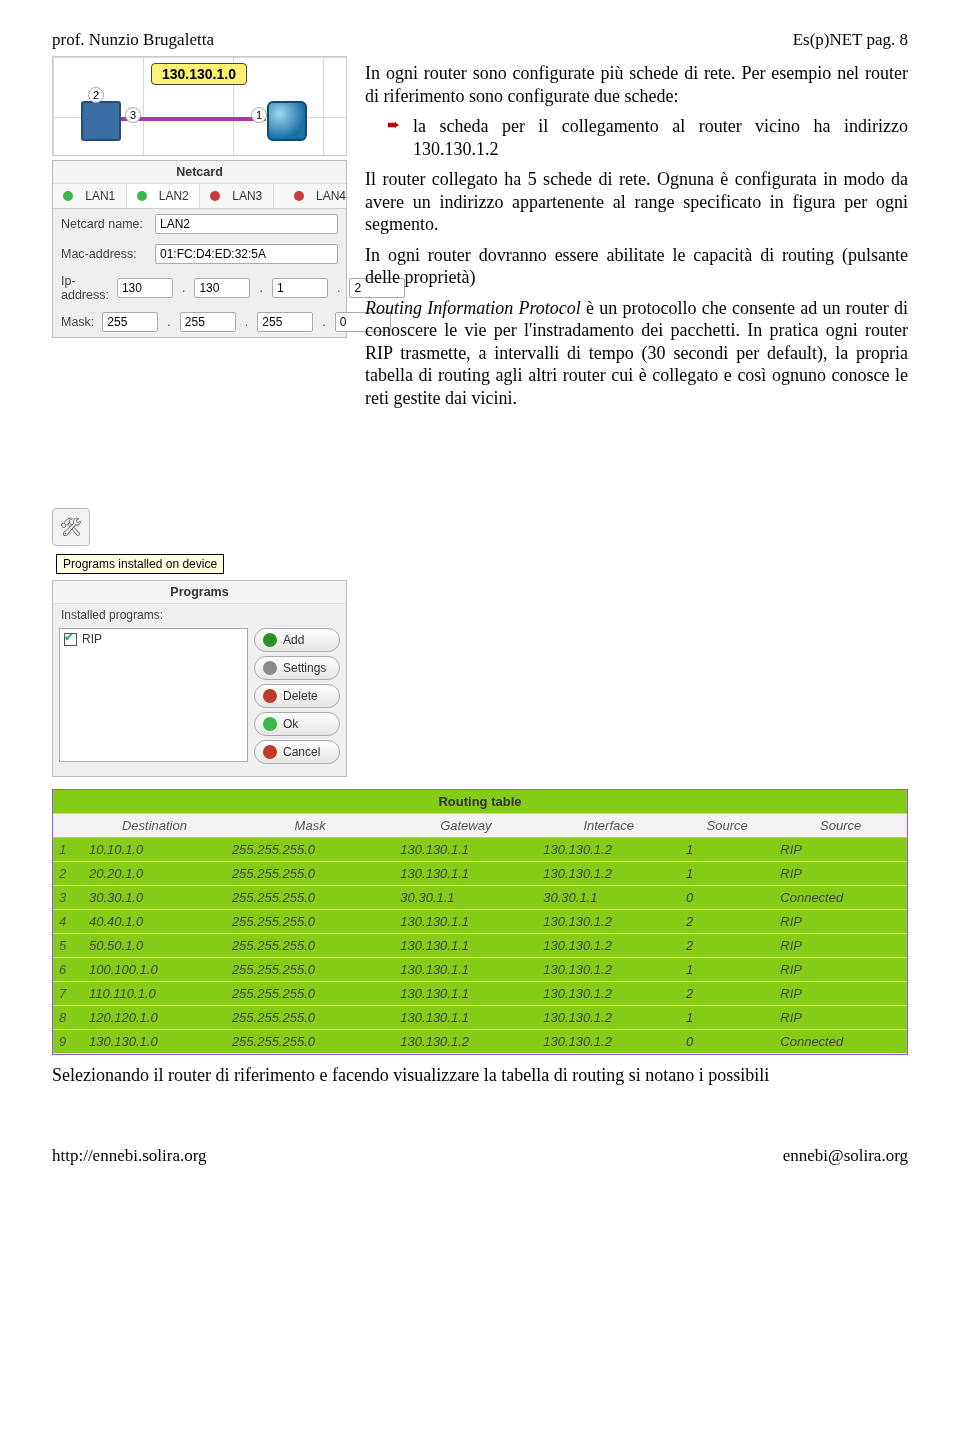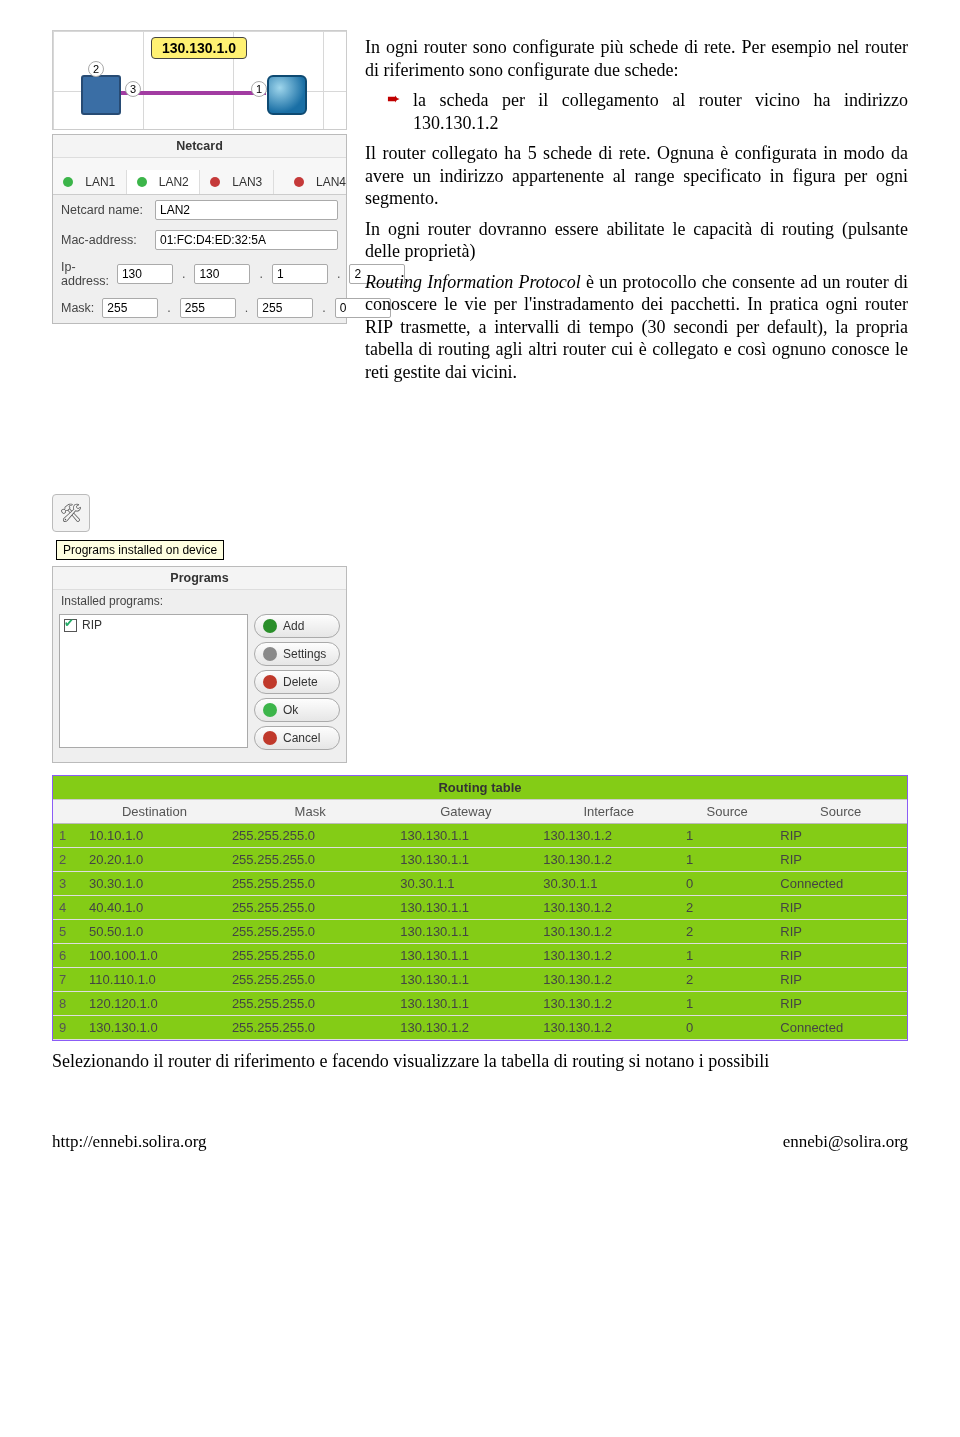--- a/index.html
+++ b/index.html
@@ -133,21 +133,20 @@
   .tabs .tab{
     flex:1;
     text-align:center;
     padding:5px 0;
     font-size:12px;
     border-right:1px solid #ddd;
     display:flex;
     align-items:center;
     justify-content:center;
     gap:12px;
-    margin-top:12px;
   }
   .tabs .tab:last-child{border-right:0;justify-content:flex-end;}
   .tabs .tab.active{background:#fff;}
   .dot{width:10px;height:10px;border-radius:50%;display:inline-block;}
   .dot.g{background:#3cb54a;}
   .dot.r{background:#c53a3a;}
   .formrow{
     display:flex;
     align-items:center;
     padding:5px 8px;
@@ -228,20 +227,21 @@
     font-weight:bold;
     padding:4px 0;
     border-bottom:1px solid #ccc;
     color:#333;
   }
   table.rtable{
     width:100%;
     border-collapse:collapse;
     font-size:13px;
     color:#444;
+    font-style:italic;
   }
   table.rtable th,table.rtable td{
     border-bottom:1px solid #ddd;
     padding:4px 6px;
     text-align:left;
     font-weight:normal;
   }
   table.rtable th{
     background:#f3f3f3;
     color:#555;
@@ -256,20 +256,24 @@
   }
   .ftr{
     display:flex;justify-content:space-between;font-size:17px;
     margin-top:50px;
   }
 </style>
 </head>
 <body>
 
 <div class="page">
+  <div class="hdrline">
+    <span>prof. Nunzio Brugaletta</span>
+    <span>Es(p)NET pag. 8</span>
+  </div>
 
   <div class="cols">
     <div class="leftcol">
 
       
       <div class="topdiagram">
         <div class="gridbg"></div>
         <div class="link3"></div>
         <div class="devicon" style="left:28px;"></div>
         <div class="devicon globe" style="left:214px;"></div>

